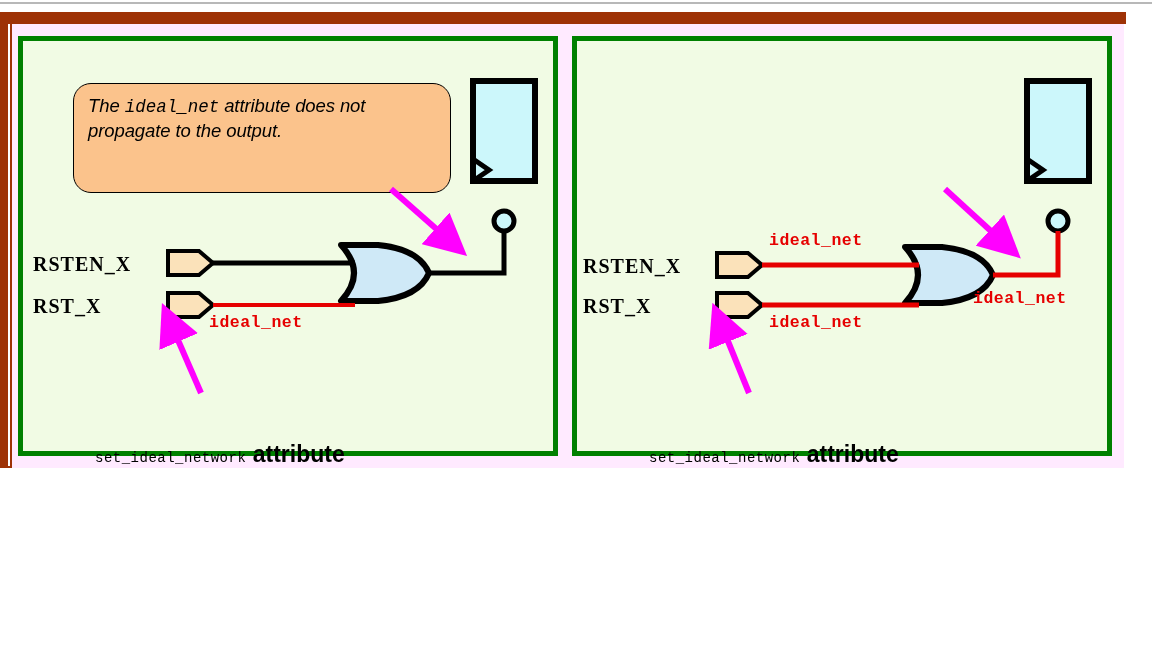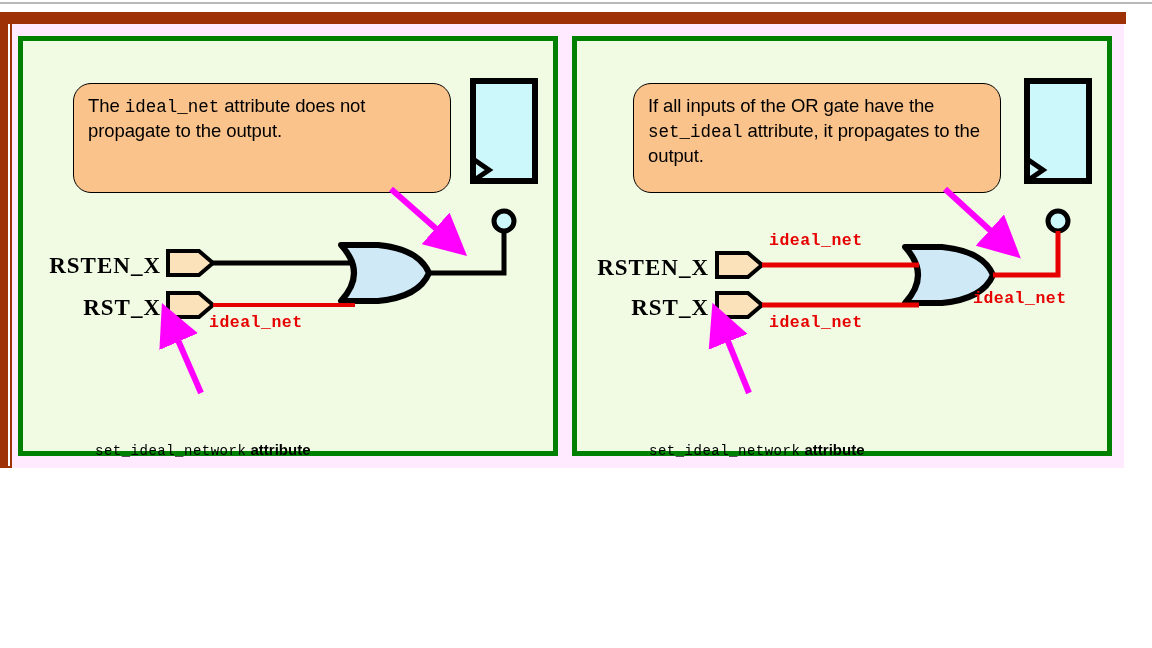--- a/index.html
+++ b/index.html
@@ -92,23 +92,23 @@
   }
 
   
   .art { position: absolute; left: 0; top: 0; }
 
   
   .pinlabel {
     position: absolute;
     font-family: "Liberation Serif", serif;
     font-weight: bold;
-    font-size: 23px;
+    font-size: 20px;
     color: #000000;
-    text-align: right;
+    text-align: left;
     white-space: nowrap;
     letter-spacing: 1px;
   }
 
   
   .netlabel {
     position: absolute;
     font-family: "Liberation Mono", monospace;
     font-weight: bold;
     font-size: 16.5px;
@@ -124,36 +124,36 @@
     color: #000000;
   }
   .caption .cmd {
     font-family: "Liberation Mono", monospace;
     font-size: 14px;
     letter-spacing: 0.5px;
   }
   .caption .word {
     font-family: "Liberation Sans", sans-serif;
     font-weight: bold;
-    font-size: 15px;
+    font-size: 23px;
   }
 </style>
 </head>
 <body>
 
 <div class="top-rule"></div>
 <div class="brown-top"></div>
 <div class="brown-left"></div>
 <div class="brown-left-hairline"></div>
 <div class="slide-bg"></div>
 
 <div class="panel panel-left">
   <div class="panel-inner">
 
-    <div class="callout" style="left:50px; top:42px; width:378px; height:110px;">
+    <div class="callout" style="left:50px; top:42px; width:378px; height:110px;font-style:italic;">
       <span>The </span><span class="mono">ideal_net</span><span> attribute does not propagate to the output.</span>
     </div>
 
     <svg class="art" width="530" height="410" viewBox="0 0 530 410">
 
       <rect x="450" y="40" width="62" height="100" fill="#ccf7fb" stroke="#000000" stroke-width="6"></rect>
 
       <polyline points="450,118 466,129 450,140" fill="none" stroke="#000000" stroke-width="5" stroke-linejoin="miter"></polyline>
 
       <circle cx="481" cy="180" r="10" fill="#ccf7fb" stroke="#000000" stroke-width="5"></circle>
@@ -190,23 +190,20 @@
     <div class="caption" style="left:72px; top:400px;">
       <span class="cmd">set_ideal_network</span><span class="word"> </span><span class="word">attribute</span>
     </div>
 
   </div>
 </div>
 
 <div class="panel panel-right">
   <div class="panel-inner">
 
-    <div class="callout" style="left:56px; top:42px; width:368px; height:110px;">
-      <span>If all inputs of the OR gate have the </span><span class="mono">set_ideal</span><span> attribute, it propagates to the output.</span>
-    </div>
 
     <svg class="art" width="530" height="410" viewBox="0 0 530 410">
 
       <rect x="450" y="40" width="62" height="100" fill="#ccf7fb" stroke="#000000" stroke-width="6"></rect>
       <polyline points="450,118 466,129 450,140" fill="none" stroke="#000000" stroke-width="5" stroke-linejoin="miter"></polyline>
       <circle cx="481" cy="180" r="10" fill="#ccf7fb" stroke="#000000" stroke-width="5"></circle>
 
       <polygon points="140,212 171,212 185,224 171,236 140,236" fill="#fbe2ba" stroke="#000000" stroke-width="4"></polygon>
       <polygon points="140,252 171,252 185,264 171,276 140,276" fill="#fbe2ba" stroke="#000000" stroke-width="4"></polygon>
 

